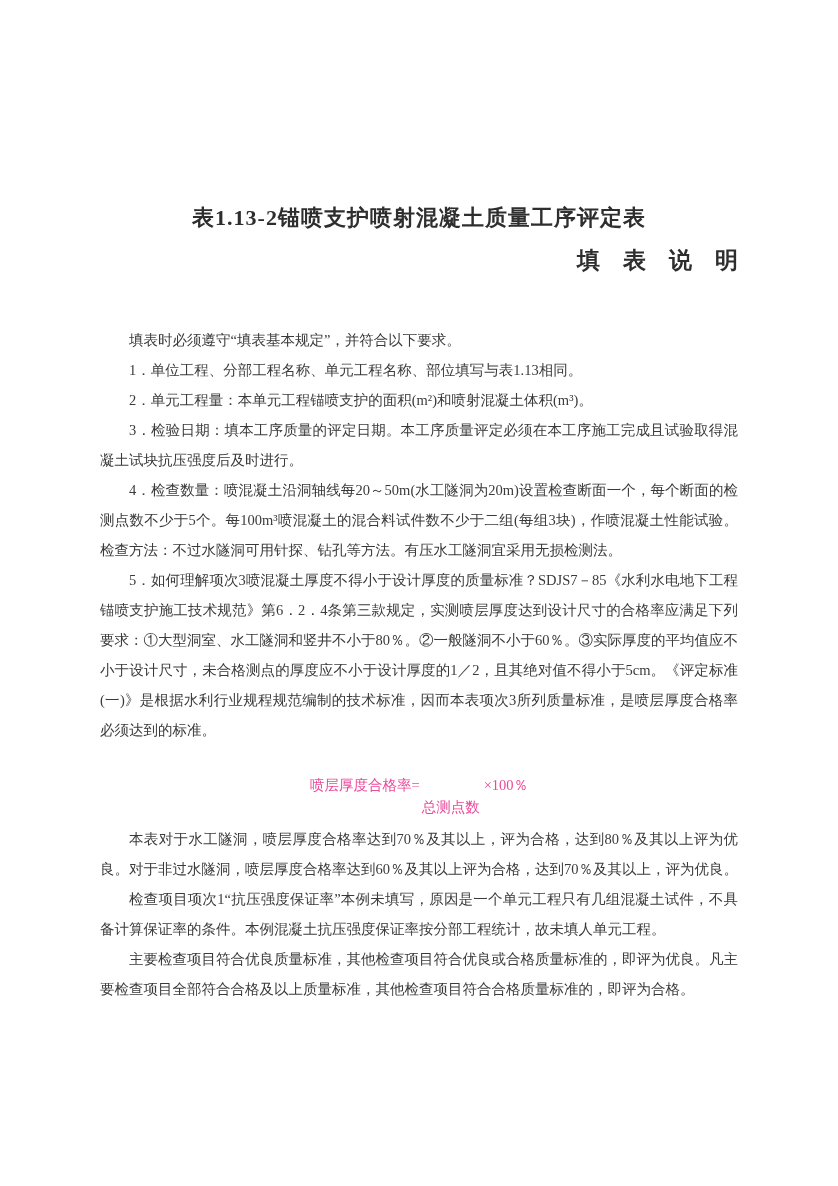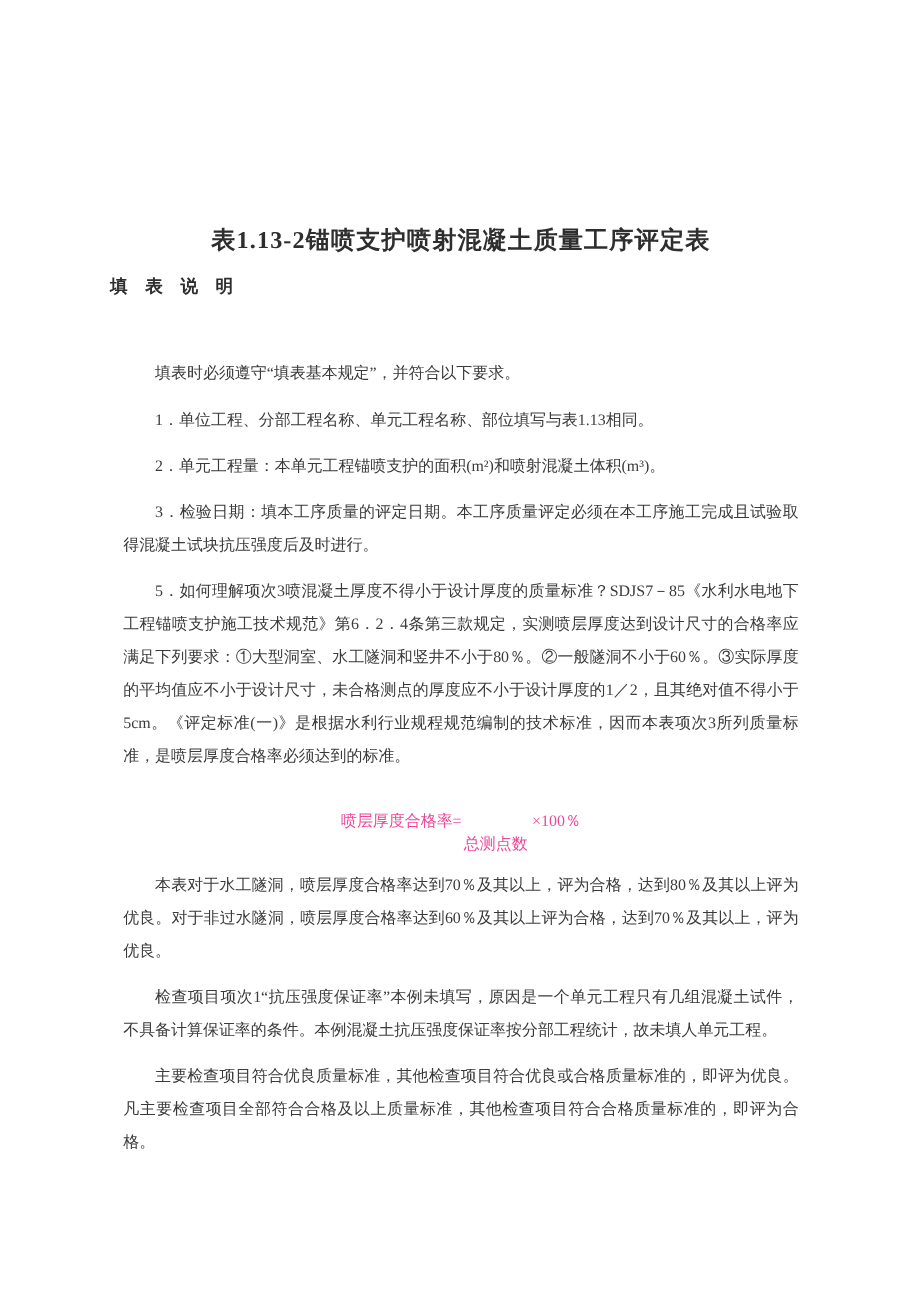--- a/index.html
+++ b/index.html
@@ -25,31 +25,31 @@
     margin: 0;
     text-align: center;
     font-size: 22px;
     font-weight: bold;
     color: #2e2e2e;
     letter-spacing: 1px;
     line-height: 30px;
   }
   .doc-subtitle {
     margin: 14px 0 0 0;
-    text-align: left;
-    font-size: 16px;
+    text-align: right;
+    font-size: 23px;
     font-weight: bold;
     color: #2e2e2e;
     line-height: 28px;
   }
   .doc-body {
     margin-top: 50px;
   }
   .doc-body p {
-    margin: 12px;
+    margin: 0;
     font-size: 14.5px;
     line-height: 30px;
     text-indent: 2em;
     text-align: justify;
     color: #3a3a3a;
   }
   .formula {
     display: flex;
     align-items: center;
     justify-content: center;
@@ -93,20 +93,21 @@
   <div class="doc-body">
 
     <p>填表时必须遵守“填表基本规定”，并符合以下要求。</p>
 
     <p>1．单位工程、分部工程名称、单元工程名称、部位填写与表1.13相同。</p>
 
     <p>2．单元工程量：本单元工程锚喷支护的面积(m²)和喷射混凝土体积(m³)。</p>
 
     <p>3．检验日期：填本工序质量的评定日期。本工序质量评定必须在本工序施工完成且试验取得混凝土试块抗压强度后及时进行。</p>
 
+    <p>4．检查数量：喷混凝土沿洞轴线每20～50m(水工隧洞为20m)设置检查断面一个，每个断面的检测点数不少于5个。每100m³喷混凝土的混合料试件数不少于二组(每组3块)，作喷混凝土性能试验。检查方法：不过水隧洞可用针探、钻孔等方法。有压水工隧洞宜采用无损检测法。</p>
 
     <p>5．如何理解项次3喷混凝土厚度不得小于设计厚度的质量标准？SDJS7－85《水利水电地下工程锚喷支护施工技术规范》第6．2．4条第三款规定，实测喷层厚度达到设计尺寸的合格率应满足下列要求：①大型洞室、水工隧洞和竖井不小于80％。②一般隧洞不小于60％。③实际厚度的平均值应不小于设计尺寸，未合格测点的厚度应不小于设计厚度的1／2，且其绝对值不得小于5cm。《评定标准(一)》是根据水利行业规程规范编制的技术标准，因而本表项次3所列质量标准，是喷层厚度合格率必须达到的标准。</p>
 
     <div class="formula">
       <span class="lhs">喷层厚度合格率=</span>
       <span class="frac">
         <span class="den">总测点数</span>
       </span>
       <span class="rhs">×100％</span>
     </div>

